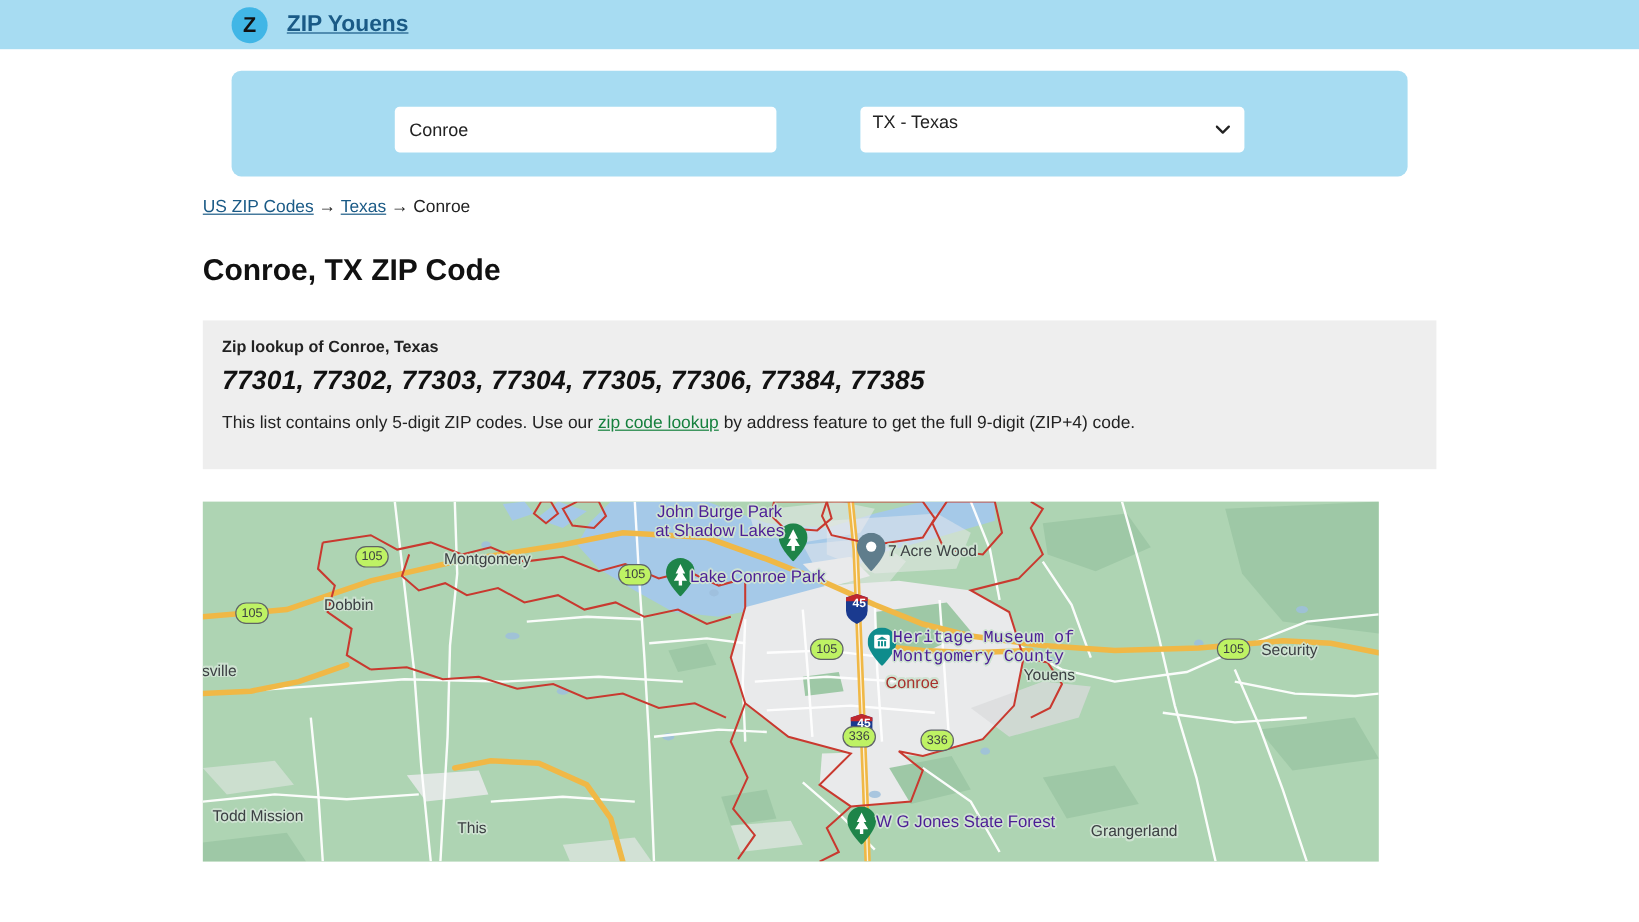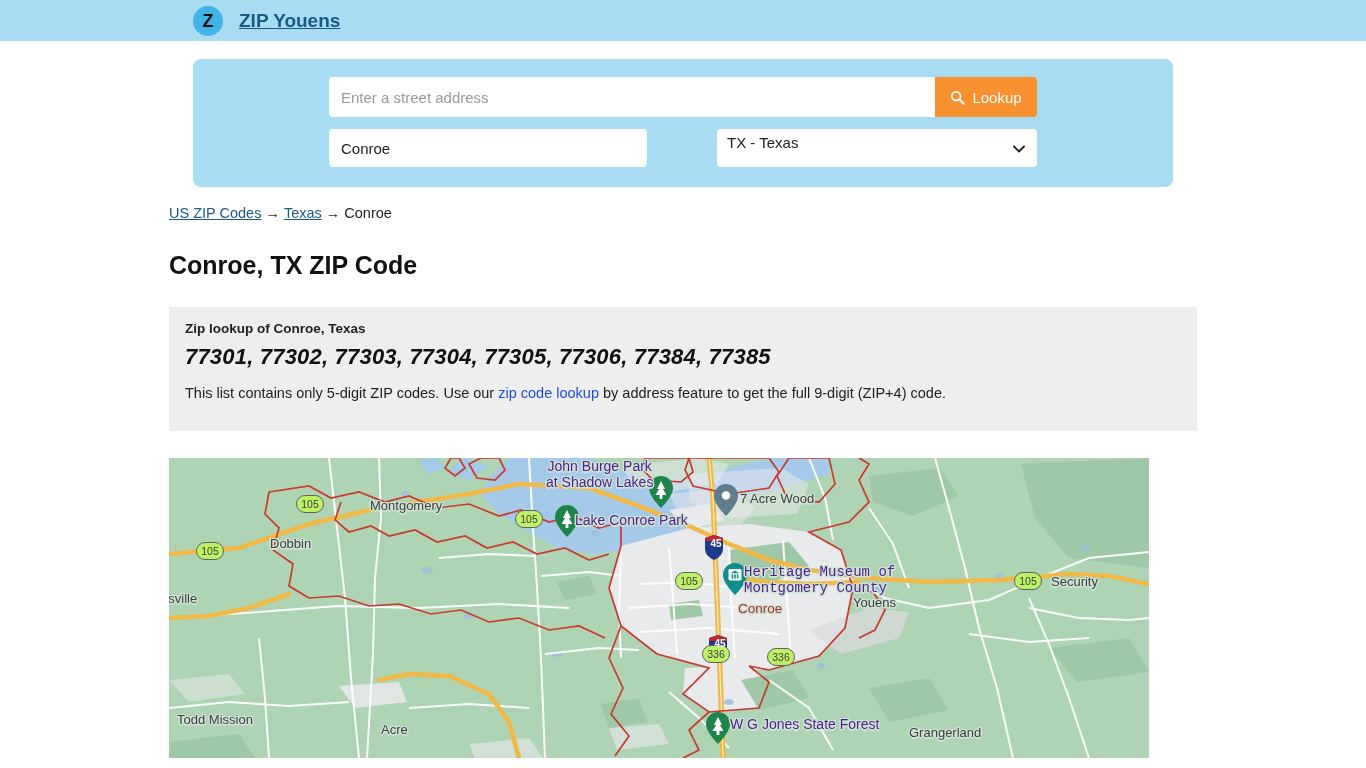--- a/index.html
+++ b/index.html
@@ -168,21 +168,22 @@
     font-style: italic;
     color: #111;
     margin: 0 0 10px 0;
     letter-spacing: .2px;
   }
   .zip-note {
     font-size: 14.5px;
     color: #222;
   }
   .zip-note a {
-    color: #1d4ed8;
+    color: #15803d;
+    text-decoration: underline;
     cursor: pointer;
   }
 
   
   .map {
     position: relative;
     margin-top: 27px;
     width: 980px;
     height: 300px;
     background: #aed4b3;
@@ -231,32 +232,20 @@
 <body>
 
 <div class="site-header">
   <div class="logo-circle">Z</div>
   <a class="brand-link">ZIP Youens</a>
 </div>
 
 <div class="page">
 
   <div class="search-panel">
-    <div class="row-1">
-      <input class="addr-input" type="text" placeholder="Enter a street address" style="">
-      <button class="lookup-btn">
-        <span>
-          <svg width="15" height="15" viewBox="0 0 16 16">
-            <circle cx="6.6" cy="6.6" r="4.6" fill="none" stroke="#fff" stroke-width="1.9"></circle>
-            <line x1="10.2" y1="10.2" x2="14.6" y2="14.6" stroke="#fff" stroke-width="2.1" stroke-linecap="round"></line>
-          </svg>
-        </span>
-        <span>Lookup</span>
-      </button>
-    </div>
 
     <div class="row-2">
       <input class="city-input" type="text" value="Conroe" style="">
       <div class="state-select-wrap">
         <select class="state-select">
           <option>TX - Texas</option>
         </select>
         <span class="chev">
           <svg width="12" height="8" viewBox="0 0 12 8">
             <path d="M1 1.5 L6 6.5 L11 1.5" fill="none" stroke="#222" stroke-width="1.9" stroke-linecap="round" stroke-linejoin="round"></path>
@@ -443,21 +432,21 @@
         <svg width="24" height="32" viewBox="0 0 24 32">
           <path d="M12 0 C5.4 0 0 5.4 0 12 c0 8.4 12 20 12 20 s12 -11.6 12 -20 C24 5.4 18.6 0 12 0 z" fill="#1e8449"></path>
           <path d="M12 5 L16 13 H8 Z M12 10 L17.5 19 H6.5 Z M10.6 19 h2.8 v4 h-2.8 z" fill="#fff"></path>
         </svg>
       </div>
 
       <div class="map-label" style="left:201px; top:40px;">Montgomery</div>
       <div class="map-label" style="left:101px; top:78px;">Dobbin</div>
       <div class="map-label" style="left:-5px; top:133px;">rsville</div>
       <div class="map-label" style="left:8px; top:254px;">Todd Mission</div>
-      <div class="map-label" style="left:212px; top:264px;">Acre</div>
+      <div class="map-label" style="left:212px; top:264px;">This</div>
 
       <div class="map-label park two-line" style="left:377px; top:1px; text-align:center;">
         <div>John Burge Park</div>
         <div>at Shadow Lakes</div>
       </div>
       <div class="map-label park" style="left:406px; top:54px;">Lake Conroe Park</div>
       <div class="map-label" style="left:571px; top:33px;">7 Acre Wood</div>
       <div class="map-label park two-line" style="left:575px; top:107px;font-family:Liberation Mono, monospace;">
         <div>Heritage Museum of</div>
         <div>Montgomery County</div>

